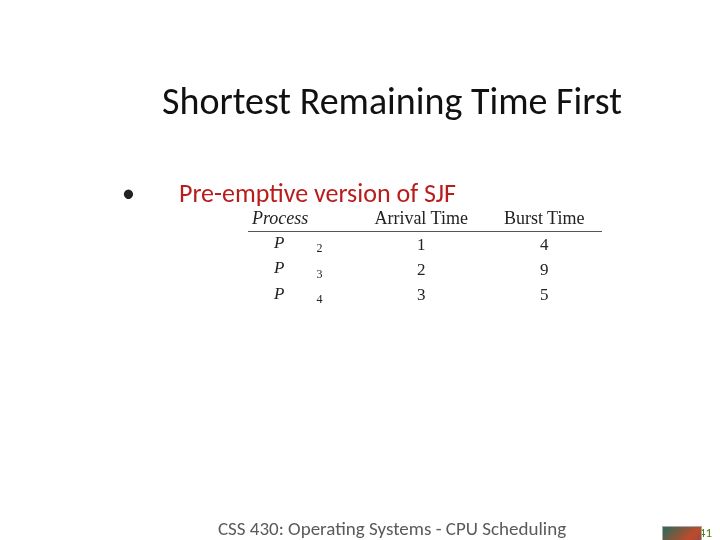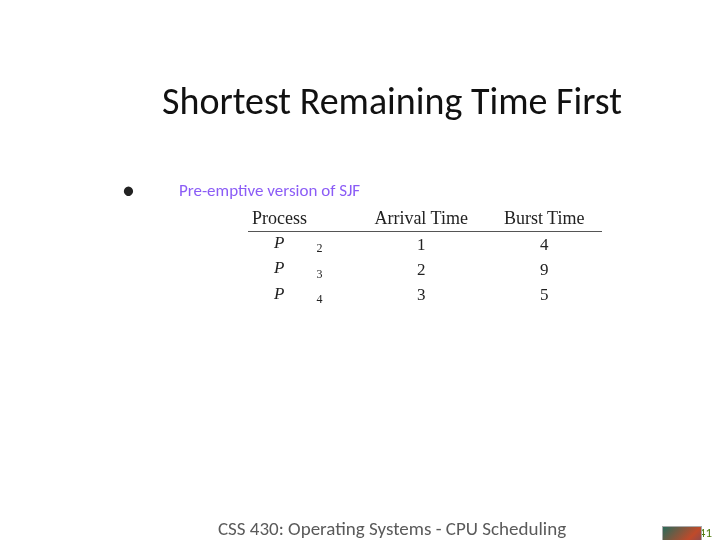--- a/index.html
+++ b/index.html
@@ -1,25 +1,25 @@
 <!DOCTYPE html>
 <html><head>
 <meta charset="utf-8">
 <style>
   * { margin: 0; padding: 16px; box-sizing: border-box; }
   html, body { width: 720px; height: 540px; font-family: Calibri, Arial, sans-serif; background: #fff; overflow: hidden; }
   .slide { position: relative; width: 720px; height: 540px; }
   .title { position: absolute; top: 30px; left: 0; width: 100%; text-align: center; font-size: 38px; font-weight: 400; color: #111; }
   .bullet-row { position: absolute; top: 113px; left: 58px; display: flex; align-items: center; }
   .bullet { font-size: 26px; color: #222; margin-right: 12px; line-height: 1; }
-  .bullet-text { font-size: 17px; color: #8b5cf6; }
+  .bullet-text { font-size: 26px; color: #b91c1c; }
   .table-wrap { position: absolute; top: 158px; left: 200px; }
   table { border-collapse: collapse; font-family: Georgia, 'Times New Roman', serif; }
   th { font-weight: 400; font-size: 18px; color: #222; padding: 2px 18px 2px 18px; text-align: center; border-bottom: 1px solid #555; }
-  th:first-child { text-align: left; padding-left: 4px; }
+  th:first-child { text-align: left; padding-left: 4px; font-style: italic; }
   td { font-size: 17px; font-style: italic; color: #222; padding: 1px 18px; text-align: center; font-family: Georgia, 'Times New Roman', serif; }
   td.pname { text-align: left; padding-left: 10px; font-style: italic; }
   td.pname .sub { font-size: 12px; font-style: normal; vertical-align: sub; }
   td.val { font-style: normal; }
   .footer-text { position: absolute; bottom: 16px; left: 0; width: 100%; text-align: center; font-size: 19px; color: #5a5a5a; }
   .page-num { position: absolute; bottom: 16px; right: 24px; font-size: 13px; color: #4d7c0f; }
   .logo-left { position: absolute; bottom: 0; left: 0; width: 80px; height: 44px; }
   .logo-left .bar { position: absolute; left: 0; top: 0; width: 12px; height: 44px; background: #3a2a6a; }
   .logo-left .gold { position: absolute; left: 12px; top: 0; width: 68px; height: 28px; background: linear-gradient(135deg,#c9a04a 0%, #e0c070 40%, #b8862f 100%); }
   .logo-left .css { position: absolute; left: 22px; top: 24px; font-family: Georgia, serif; font-size: 20px; color: #2a4a7a; font-weight: 500; }

